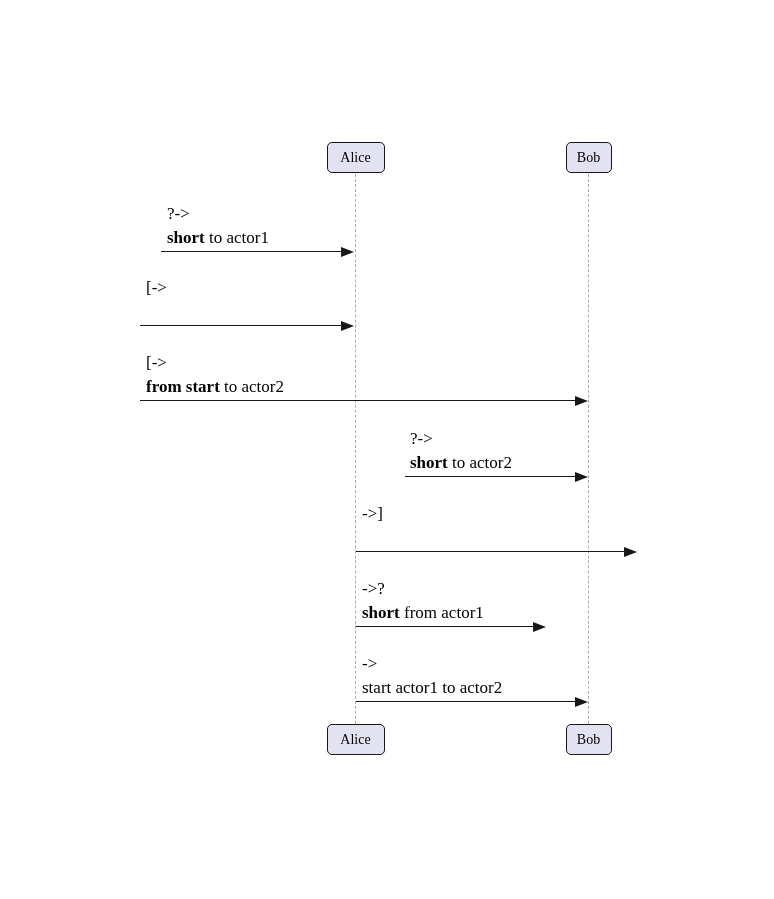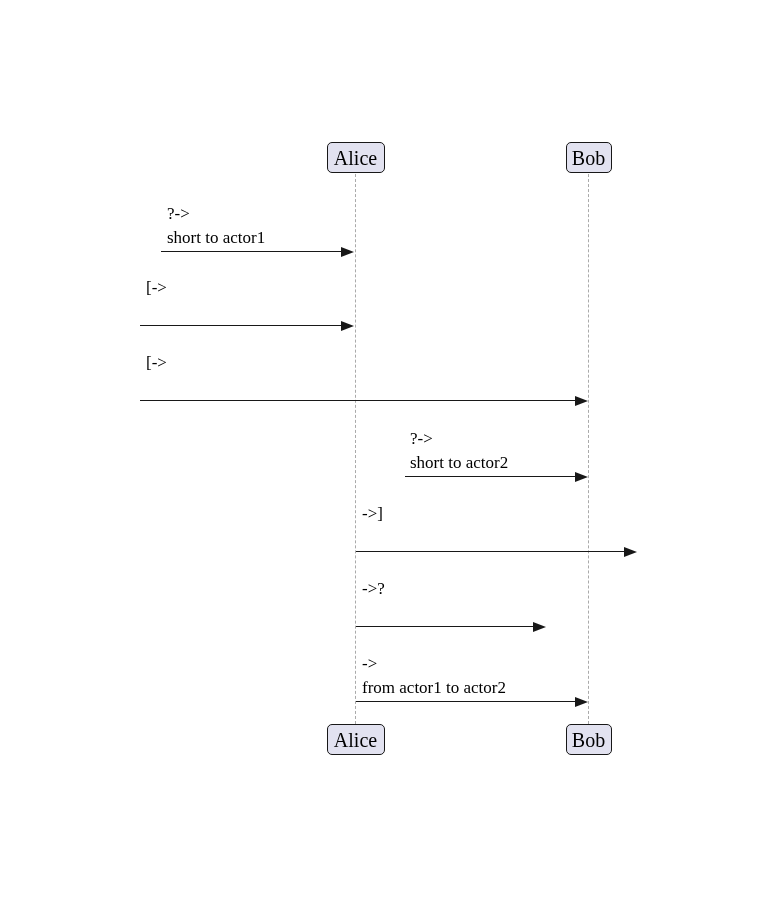--- a/index.html
+++ b/index.html
@@ -18,21 +18,21 @@
   }
   .participant-box {
     position: absolute;
     height: 30px;
     background: #E2E2F0;
     border: 1.5px solid #181818;
     border-radius: 5px;
     display: flex;
     align-items: center;
     justify-content: center;
-    font-size: 20px;
+    font-size: 14px;
     line-height: 1;
     box-sizing: border-box;
   }
   .lifeline {
     position: absolute;
     width: 0;
     border-left: 1px dashed #AAAAAA;
   }
   .msg-arrow-line {
     position: absolute;
@@ -48,21 +48,21 @@
     border-bottom: 5px solid transparent;
   }
   .msg-label {
     position: absolute;
     font-size: 17px;
     line-height: 24px;
     white-space: nowrap;
   }
   .msg-operator { display: block; }
   .msg-text { display: block; }
-  .msg-text .b { font-weight: normal; }
+  .msg-text .b { font-weight: bold; }
 </style>
 </head>
 <body>
 
 <div id="stage" style="background: rgb(255, 255, 255);">
     <div class="lifeline" style="left: 355px; top: 174px; height: 550px; border-left-color: rgb(170, 170, 170);"></div>
     <div class="participant-box" style="left: 326.5px; top: 142px; width: 58px; height: 31px; background: rgb(226, 226, 240); border-color: rgb(24, 24, 24);">Alice</div>
     <div class="participant-box" style="left: 326.5px; top: 724px; width: 58px; height: 31px; background: rgb(226, 226, 240); border-color: rgb(24, 24, 24);">Alice</div>
     <div class="lifeline" style="left: 588px; top: 174px; height: 550px; border-left-color: rgb(170, 170, 170);"></div>
     <div class="participant-box" style="left: 565.5px; top: 142px; width: 46px; height: 31px; background: rgb(226, 226, 240); border-color: rgb(24, 24, 24);">Bob</div>
@@ -73,38 +73,40 @@
     </div>
     <div class="msg-arrow-line" style="left: 161px; top: 251px; width: 182px; background: rgb(24, 24, 24);"></div>
     <div class="msg-arrow-head" style="left: 341px; top: 246.5px; border-left-color: rgb(24, 24, 24);"></div>
     <div class="msg-label" style="left: 146px; top: 276px;">
       <span class="msg-operator">[-&gt;</span>
     </div>
     <div class="msg-arrow-line" style="left: 140px; top: 325px; width: 203px; background: rgb(24, 24, 24);"></div>
     <div class="msg-arrow-head" style="left: 341px; top: 320.5px; border-left-color: rgb(24, 24, 24);"></div>
     <div class="msg-label" style="left: 146px; top: 351px;">
       <span class="msg-operator">[-&gt;</span>
+      <span class="msg-text"><span class="b">from start</span><span> to actor2</span></span>
     </div>
     <div class="msg-arrow-line" style="left: 140px; top: 400px; width: 437px; background: rgb(24, 24, 24);"></div>
     <div class="msg-arrow-head" style="left: 575px; top: 395.5px; border-left-color: rgb(24, 24, 24);"></div>
     <div class="msg-label" style="left: 410px; top: 427px;">
       <span class="msg-operator">?-&gt;</span>
       <span class="msg-text"><span class="b">short</span><span> to actor2</span></span>
     </div>
     <div class="msg-arrow-line" style="left: 405px; top: 476px; width: 172px; background: rgb(24, 24, 24);"></div>
     <div class="msg-arrow-head" style="left: 575px; top: 471.5px; border-left-color: rgb(24, 24, 24);"></div>
     <div class="msg-label" style="left: 362px; top: 502px;">
       <span class="msg-operator">-&gt;]</span>
     </div>
     <div class="msg-arrow-line" style="left: 356px; top: 551px; width: 270px; background: rgb(24, 24, 24);"></div>
     <div class="msg-arrow-head" style="left: 624px; top: 546.5px; border-left-color: rgb(24, 24, 24);"></div>
     <div class="msg-label" style="left: 362px; top: 577px;">
       <span class="msg-operator">-&gt;?</span>
+      <span class="msg-text"><span class="b">short</span><span> from actor1</span></span>
     </div>
     <div class="msg-arrow-line" style="left: 356px; top: 626px; width: 179px; background: rgb(24, 24, 24);"></div>
     <div class="msg-arrow-head" style="left: 533px; top: 621.5px; border-left-color: rgb(24, 24, 24);"></div>
     <div class="msg-label" style="left: 362px; top: 652px;">
       <span class="msg-operator">-&gt;</span>
-      <span class="msg-text"><span>from actor1 to actor2</span></span>
+      <span class="msg-text"><span>start actor1 to actor2</span></span>
     </div>
     <div class="msg-arrow-line" style="left: 356px; top: 701px; width: 221px; background: rgb(24, 24, 24);"></div>
     <div class="msg-arrow-head" style="left: 575px; top: 696.5px; border-left-color: rgb(24, 24, 24);"></div>
   </div>
 
 </body></html>

